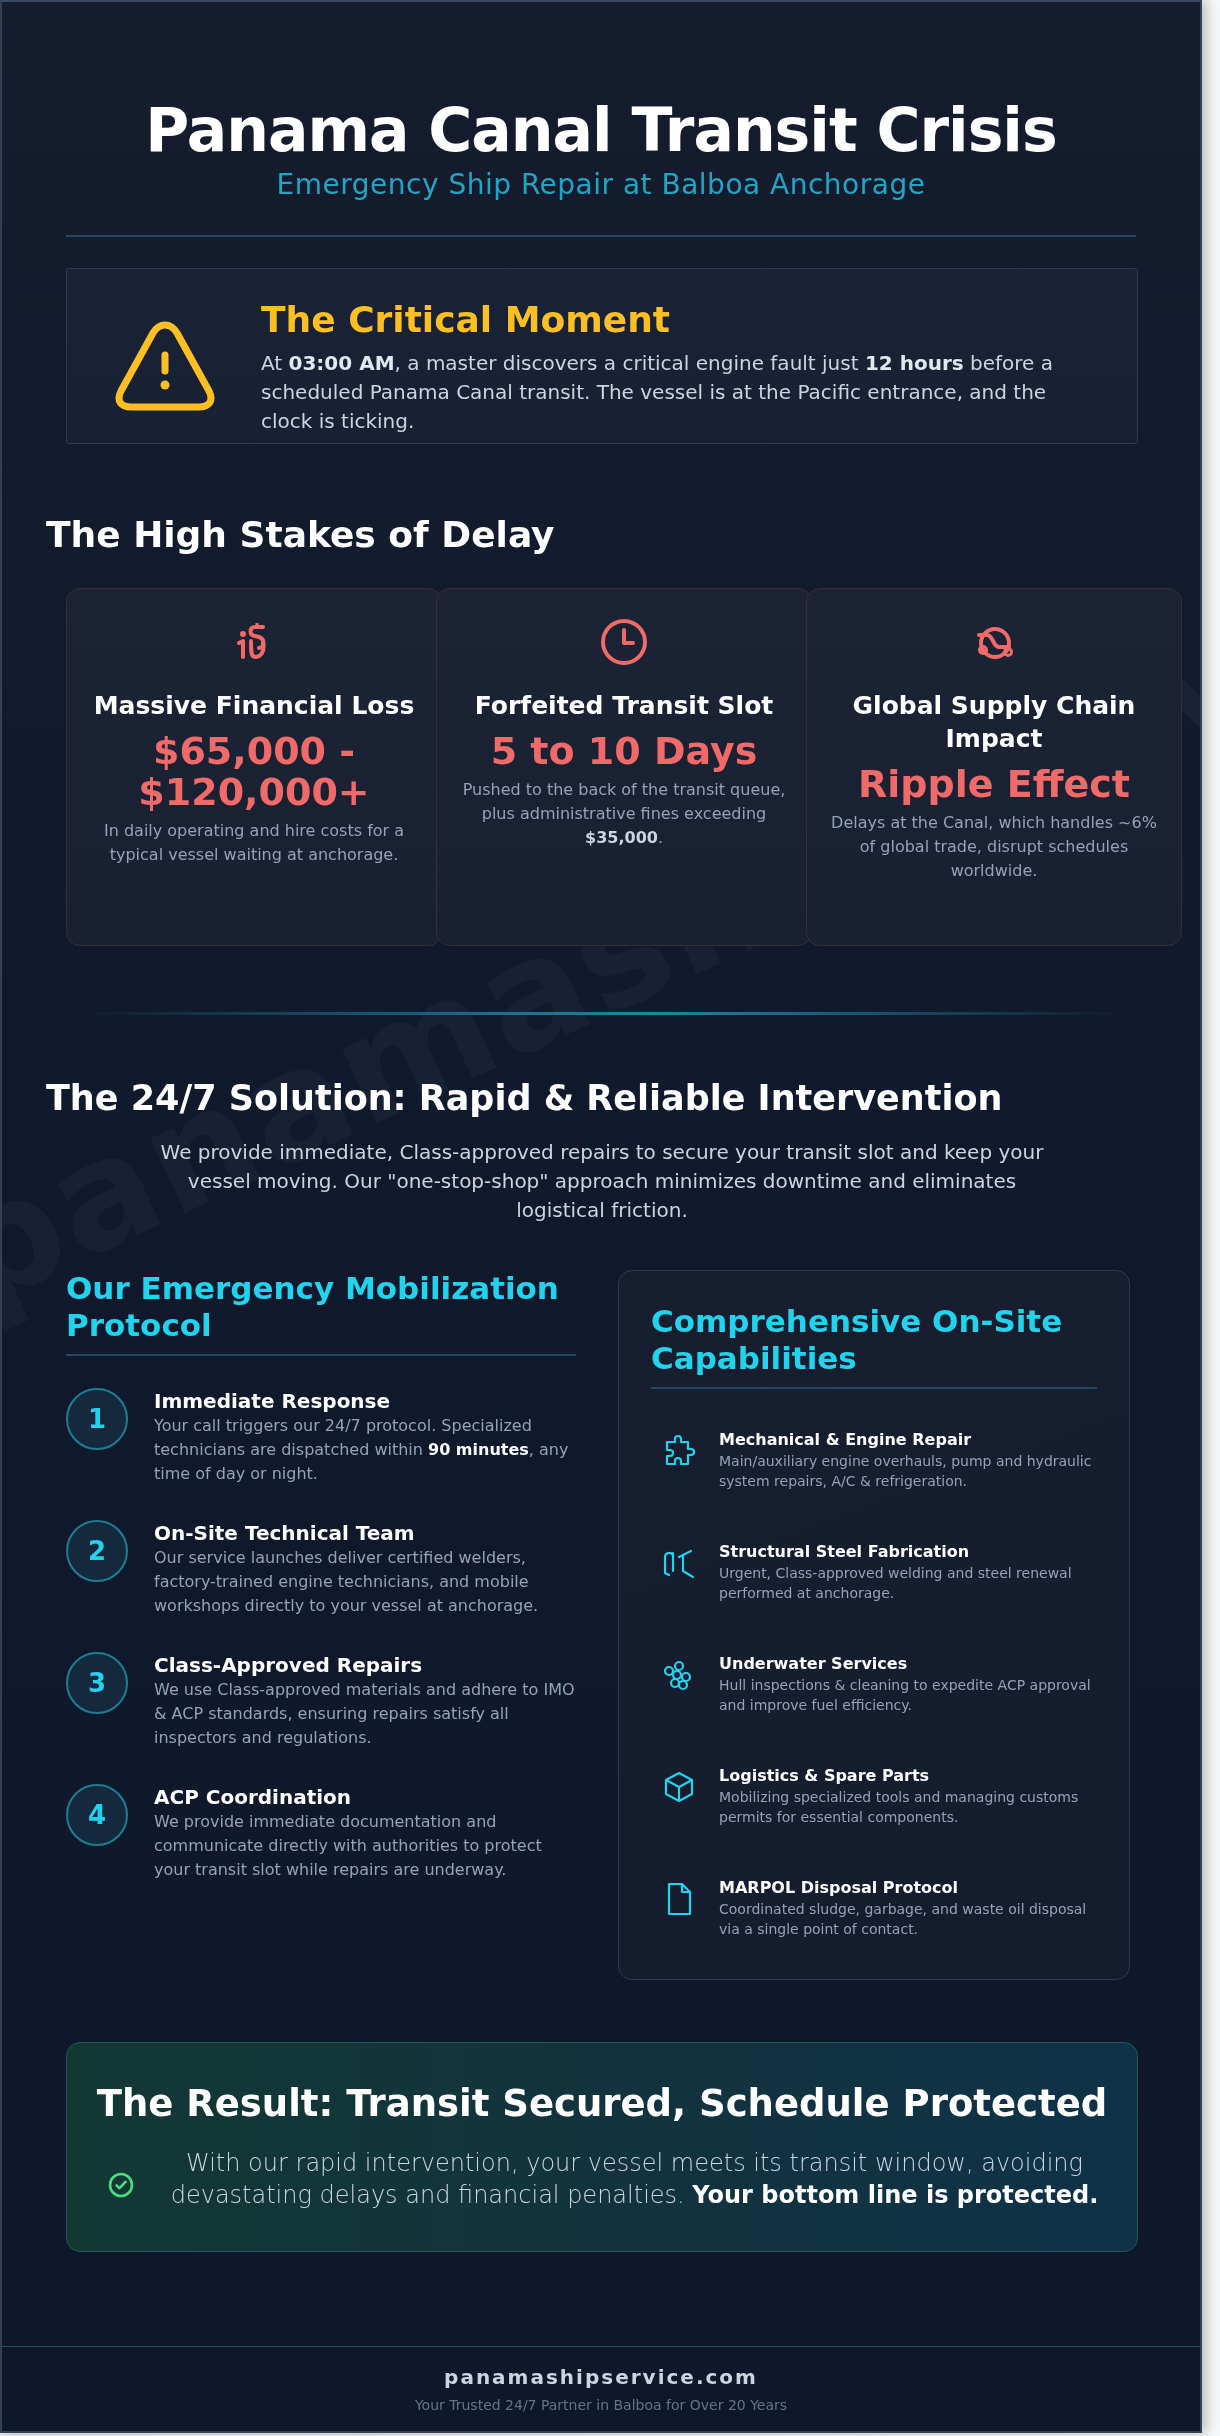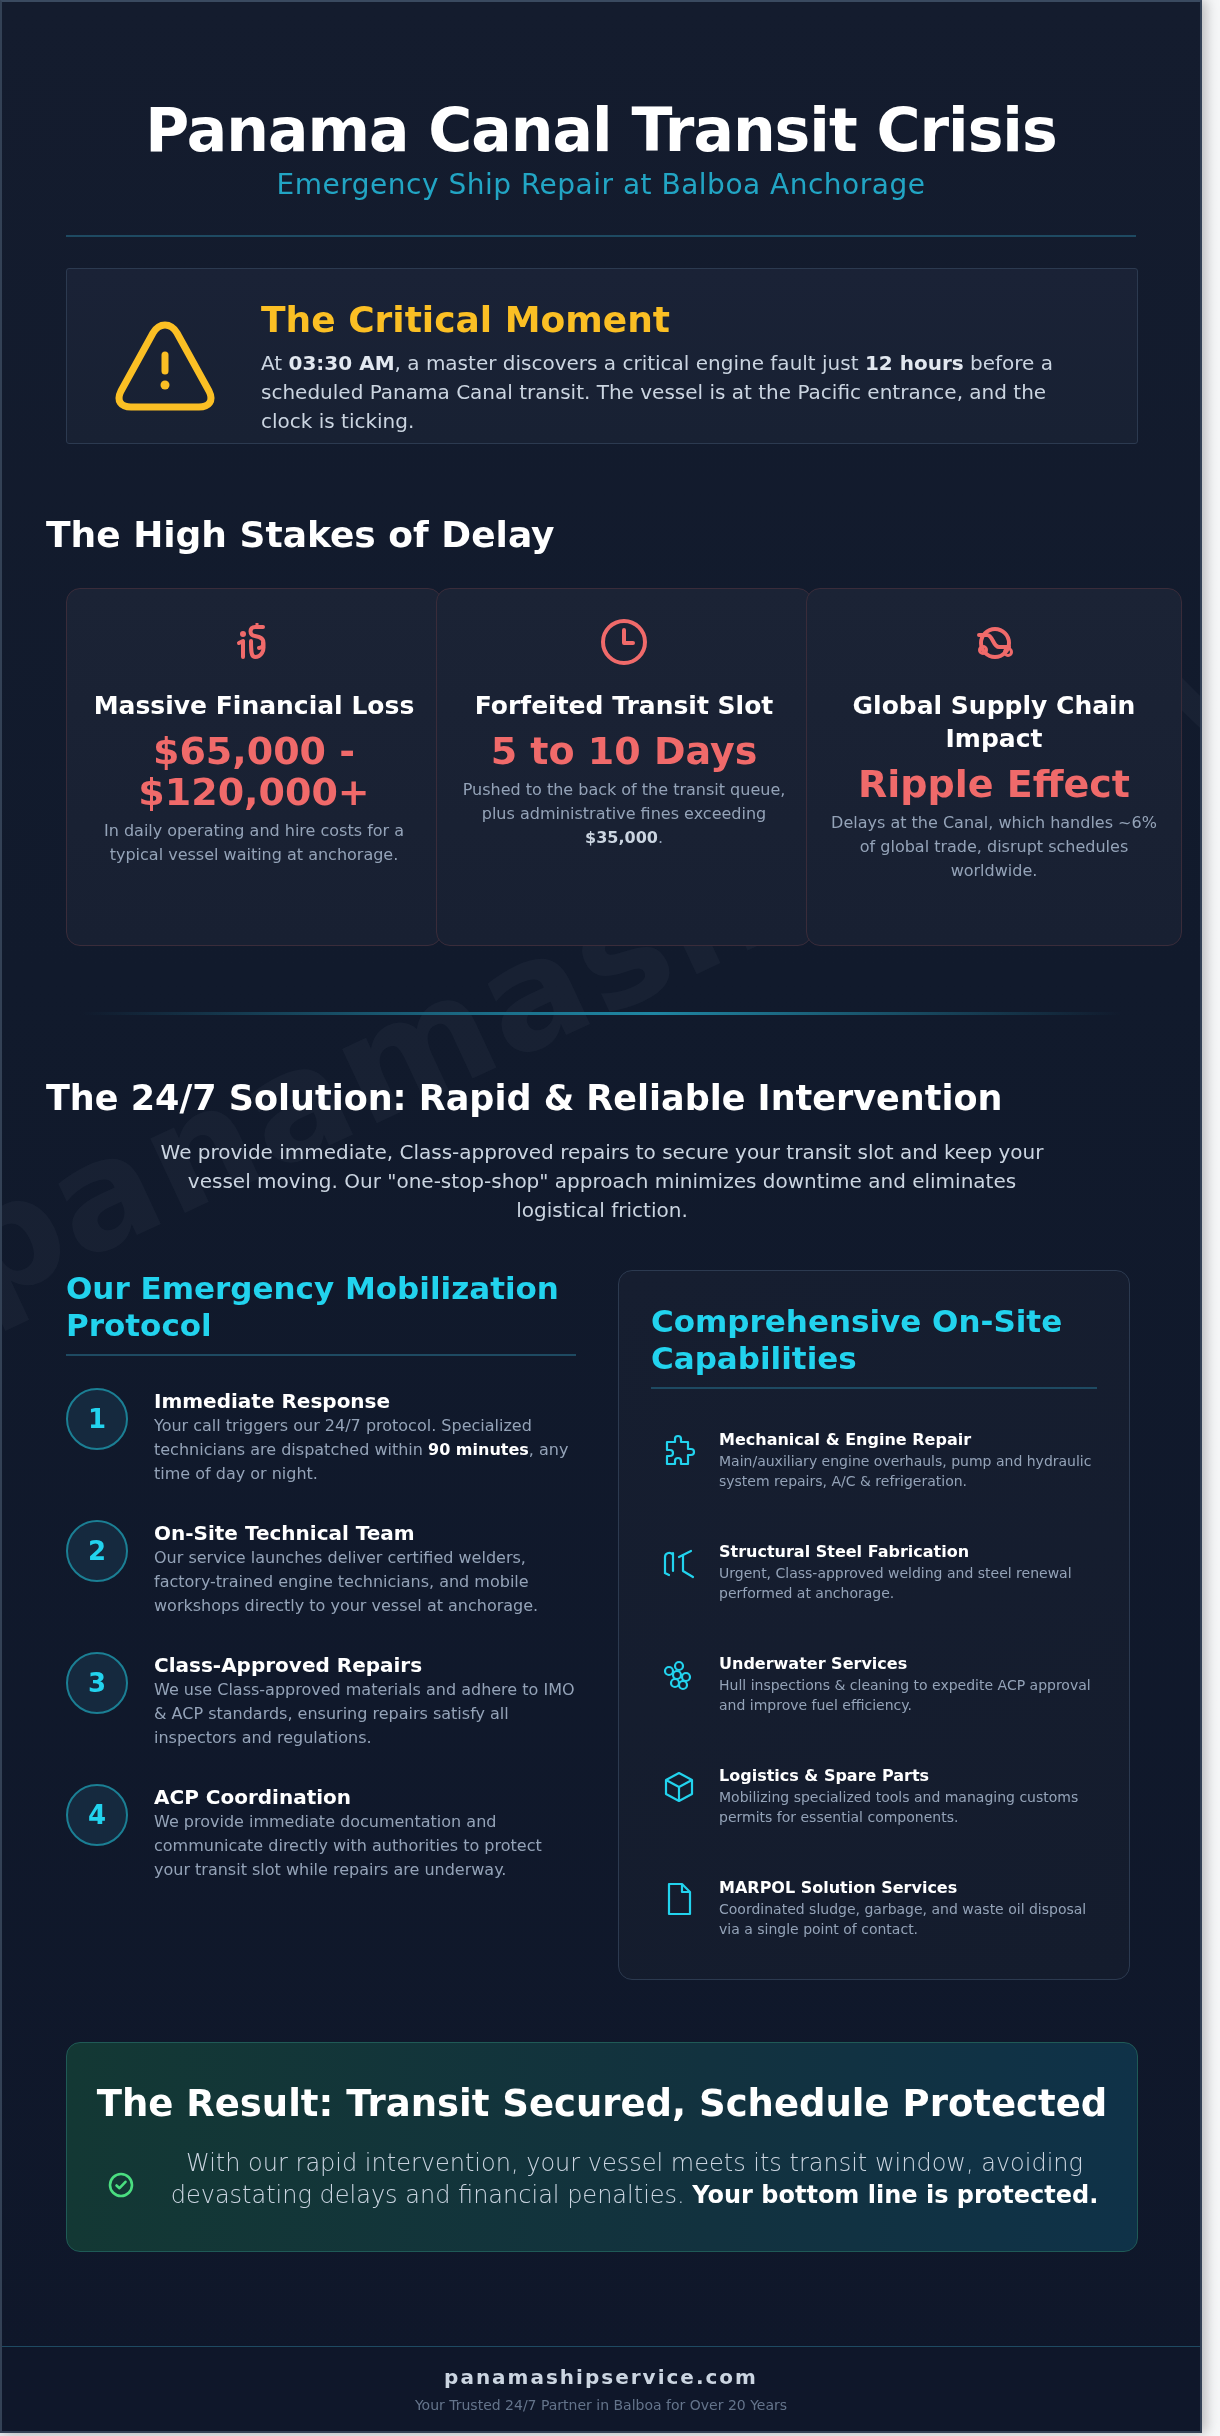--- a/index.html
+++ b/index.html
@@ -147,21 +147,21 @@
   </div>
 
   <div class="critical">
     <svg class="warn-icon" viewBox="0 0 108 100">
       <path d="M54 10 C48 10 45 13 42 18 L10 76 C5 86 10 92 20 92 L88 92 C98 92 103 86 98 76 L66 18 C63 13 60 10 54 10 Z" fill="none" stroke="#fbbf24" stroke-width="7" stroke-linejoin="round"></path>
       <line x1="54" y1="40" x2="54" y2="56" stroke="#fbbf24" stroke-width="7" stroke-linecap="round"></line>
       <circle cx="54" cy="70" r="4.5" fill="#fbbf24"></circle>
     </svg>
     <div class="ctext">
       <h2>The Critical Moment</h2>
-      <p><span>At </span><b>03:30 AM</b><span>, a master discovers a critical engine fault just </span><b>12 hours</b><span> before a scheduled Panama Canal transit. The vessel is at the Pacific entrance, and the clock is ticking.</span></p>
+      <p><span>At </span><b>03:00 AM</b><span>, a master discovers a critical engine fault just </span><b>12 hours</b><span> before a scheduled Panama Canal transit. The vessel is at the Pacific entrance, and the clock is ticking.</span></p>
     </div>
   </div>
 
   <h2 class="section-h" style="top:512px;">The High Stakes of Delay</h2>
 
   <div class="stake-card" style="left:64px;">
     <svg class="sicon" viewBox="0 0 50 50">
       <circle cx="14" cy="17" r="3" fill="#f06a6a"></circle>
       <path d="M10 26 L14 24 L14 40" fill="none" stroke="#f06a6a" stroke-width="4" stroke-linecap="round" stroke-linejoin="round"></path>
       <path d="M34 10 L26 10 C20 10 20 18 26 19 L30 20 C36 22 36 30 30 31" fill="none" stroke="#f06a6a" stroke-width="4" stroke-linecap="round"></path>
@@ -284,21 +284,21 @@
         <h4>Logistics &amp; Spare Parts</h4>
         <p>Mobilizing specialized tools and managing customs permits for essential components.</p>
       </div>
     </div>
     <div class="cap">
       <svg class="cicon" viewBox="0 0 36 36">
         <path d="M8 3 L21 3 L29 11 L29 33 L8 33 Z" fill="none" stroke="#22d3ee" stroke-width="2.2" stroke-linejoin="round"></path>
         <path d="M21 3 L21 11 L29 11" fill="none" stroke="#22d3ee" stroke-width="2.2" stroke-linejoin="round"></path>
       </svg>
       <div class="cbody">
-        <h4>MARPOL Solution Services</h4>
+        <h4>MARPOL Disposal Protocol</h4>
         <p>Coordinated sludge, garbage, and waste oil disposal via a single point of contact.</p>
       </div>
     </div>
   </div>
 
   <div class="result">
     <h2>The Result: Transit Secured, Schedule Protected</h2>
     <svg class="check-icon" viewBox="0 0 28 28">
       <circle cx="14" cy="14" r="11" fill="none" stroke="#4ade80" stroke-width="2.6"></circle>
       <path d="M9.5 14.5 L12.5 17.2 L18.5 10.8" fill="none" stroke="#4ade80" stroke-width="2.6" stroke-linecap="round" stroke-linejoin="round"></path>

